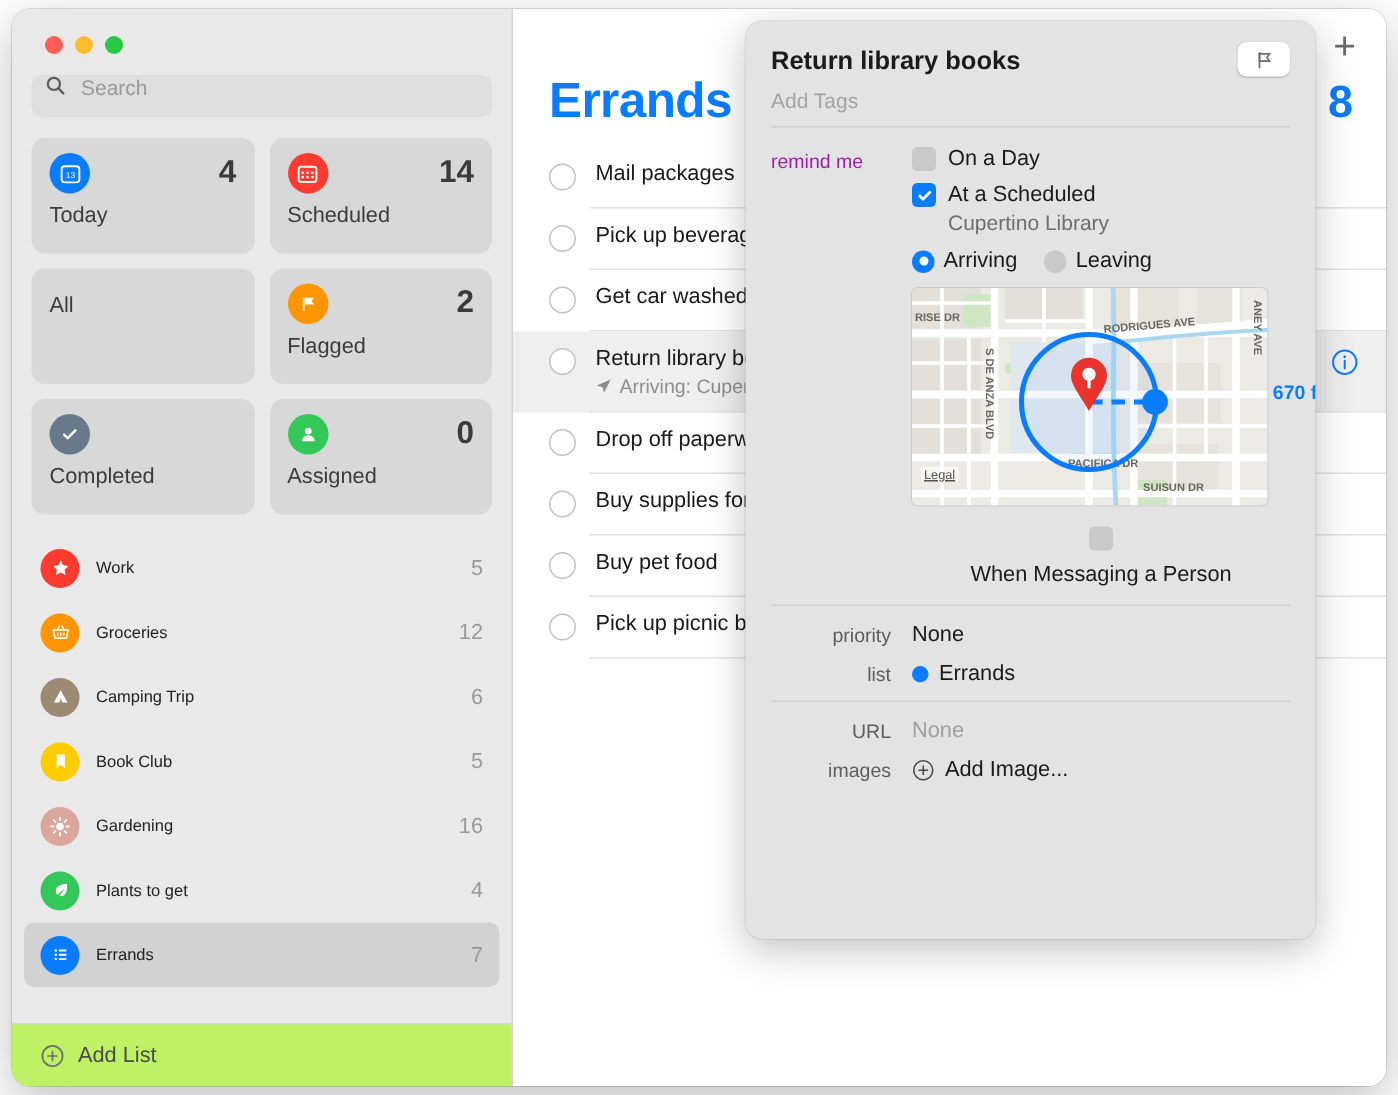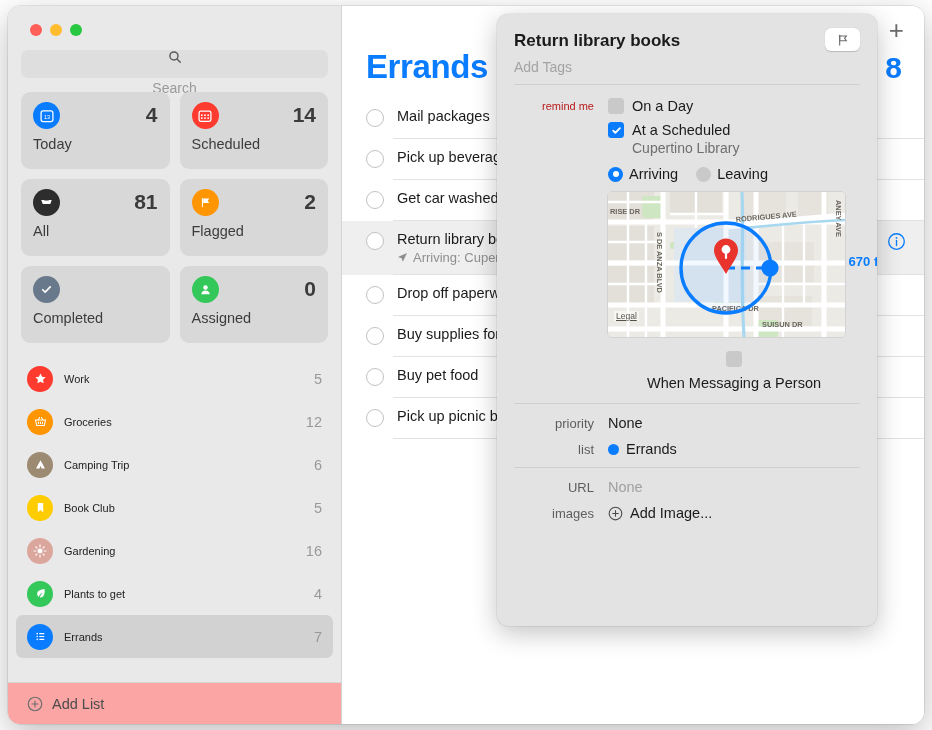--- a/index.html
+++ b/index.html
@@ -33,21 +33,21 @@
   }
   .traffic { display: flex; gap: 8px; padding: 18px 0 0 22px; }
   .light { width: 12px; height: 12px; border-radius: 50%; }
   .light.red { background: #ff5f57; }
   .light.yellow { background: #febc2e; }
   .light.green { background: #28c840; }
 
   .search-wrap { padding: 14px 13px 0 13px; }
   .search {
     height: 28px; border-radius: 7px; background: #dedede;
-    display: flex; align-items: center; padding: 0 9px; gap: 16px; flex-direction: column;
+    display: flex; align-items: flex-start; padding: 0 9px; gap: 10px;
   }
   .search-icon { width: 14px; height: 14px; flex: none; color: #5c5c5c; }
   .search-text { font-size: 14px; color: #9a9a9a; }
 
   .cards {
     display: grid; grid-template-columns: 1fr 1fr;
     gap: 10px; padding: 14px 13px 0 13px;
   }
   .card {
     background: #d8d8d8; border-radius: 9px;
@@ -73,21 +73,21 @@
   .list-ico {
     width: 26px; height: 26px; border-radius: 50%; flex: none;
     display: flex; align-items: center; justify-content: center; color: #fff;
   }
   .list-name { flex: 1; font-size: 11px; color: #222; }
   .list-count { font-size: 14.5px; color: #999; }
 
   .add-list {
     height: 42px; display: flex; align-items: center; gap: 9px;
     padding: 0 19px; border-top: 1px solid #d7d7d7;
-    font-size: 14.5px; color: #4c4c4c; background: #fca5a5;
+    font-size: 14.5px; color: #4c4c4c; background: #bef264;
   }
   .plus-circle { width: 16px; height: 16px; flex: none; color: #6e6e6e; }
 
   
   .main { flex: 1; position: relative; background: #fff; padding: 0; }
   .main-head {
     display: flex; align-items: flex-start; justify-content: space-between;
     padding: 14px 20px 0 24px;
   }
   .add-btn { font-size: 26px; color: #6b6b6b; line-height: 20px; cursor: default; }
@@ -140,21 +140,21 @@
   }
   .flag-ico { width: 14px; height: 14px; color: #6d6d6d; }
 
   .field {
     font-size: 14px; color: #a3a3a3;
     padding: 8px 0 9px 0; border-bottom: 1px solid #cfcfcf;
   }
   .field.first { padding-top: 9px; }
 
   .remind { display: flex; padding-top: 13px; }
-  .rlabel { width: 80px; text-align: right; font-size: 11px; color: #b91c1c; padding-top: 2px; }
+  .rlabel { width: 80px; font-size: 13px; color: #a21caf; padding-top: 2px; }
   .rbody { flex: 1; padding-left: 14px; }
   .chk-row { display: flex; align-items: center; gap: 8px; margin-bottom: 8px; }
   .chk {
     width: 16px; height: 16px; border-radius: 3.5px; background: #c9c9c9; flex: none;
     display: flex; align-items: center; justify-content: center;
   }
   .chk.on { background: #0a7cff; }
   .chk svg { width: 11px; height: 11px; color: #fff; }
   .chk-label { font-size: 14.5px; color: #1b1b1b; }
   .sub-loc { font-size: 14px; color: #6f6f6f; margin: -6px 0 10px 24px; }
@@ -246,29 +246,20 @@
                   <rect x="9" y="11.6" width="2" height="2"></rect>
                   <rect x="13" y="11.6" width="2" height="2"></rect>
               </svg>
             </div>
             <span class="card-count">14</span>
           </div>
           <div class="card-label">Scheduled</div>
         </div>
 
         <div class="card">
-          <div class="card-top">
-            <div class="badge-ico" style="background:#2d2d2d">
-              <svg viewBox="0 0 20 20" width="15" height="15" fill="#fff">
-                <path d="M3 6.5h14l-2 5.5H5z"></path>
-                  <rect x="6.8" y="4.2" width="6.4" height="3.2" rx="1.2" fill="#2d2d2d"></rect>
-              </svg>
-            </div>
-            <span class="card-count">81</span>
-          </div>
           <div class="card-label">All</div>
         </div>
 
         <div class="card">
           <div class="card-top">
             <div class="badge-ico" style="background:#ff9500">
               <svg viewBox="0 0 20 20" width="15" height="15" fill="#fff">
                 <rect x="5.2" y="4" width="1.5" height="12.4" rx="0.6"></rect>
                 <path d="M6.9 4.6h8.2l-2.2 3 2.2 3H6.9z"></path>
               </svg>

